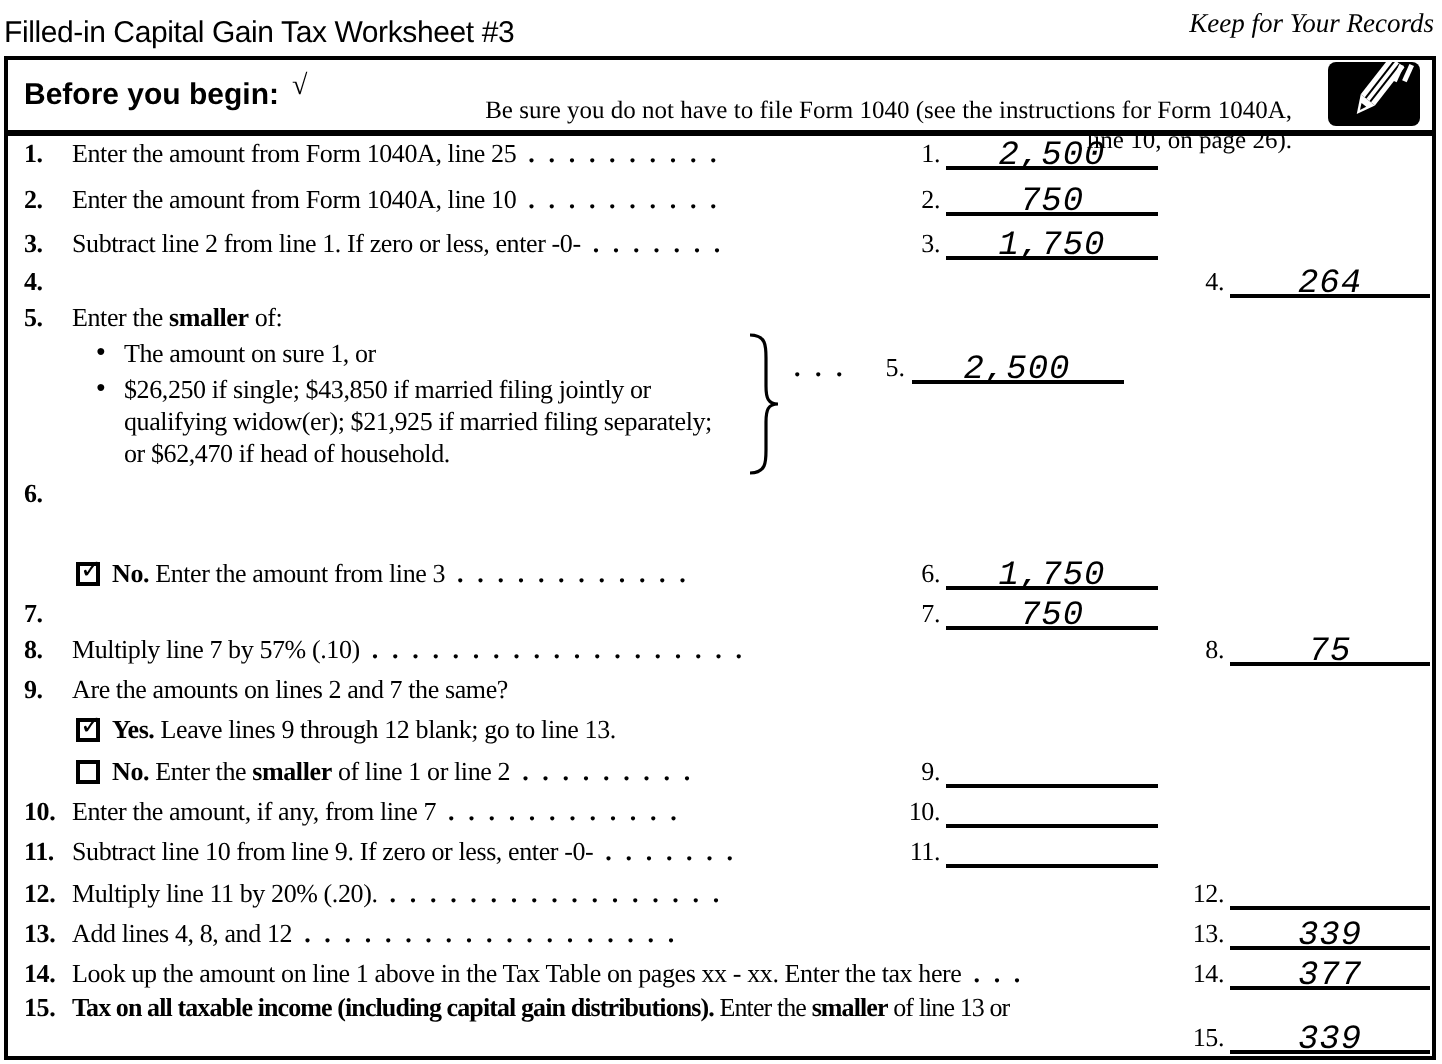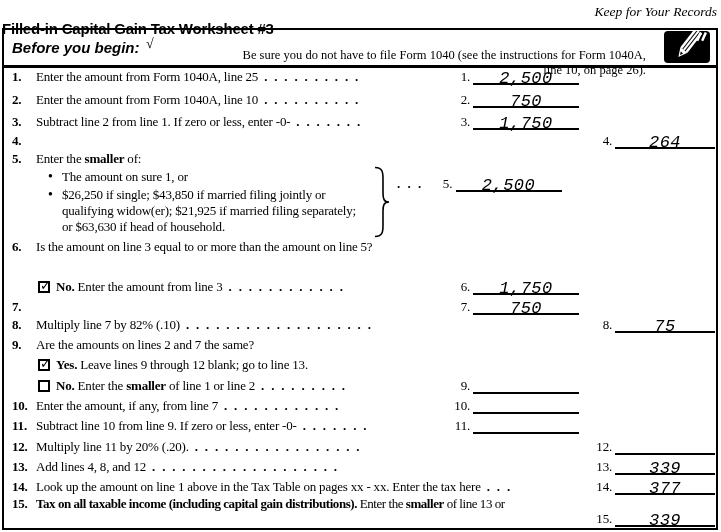--- a/index.html
+++ b/index.html
@@ -2,35 +2,35 @@
 <html><head>
 <meta charset="utf-8">
 <style>
   * { margin:0; padding:0; box-sizing:border-box; }
   html,body { background:#fff; }
   body {
     width:721px; height:532px; position:relative;
     font-family:"Liberation Serif", serif; color:#000; overflow:hidden;
   }
   .title {
-    position:absolute; left:2px; top:20px;
-    font-family:"Liberation Sans", sans-serif; font-weight:bold; font-size:15px;
+    position:absolute; left:2px; top:8px;
+    font-family:"Liberation Sans", sans-serif; font-weight:normal; font-size:15px;
     letter-spacing:-0.2px;
   }
   .records {
     position:absolute; right:4px; top:4px;
     font-family:"Liberation Serif", serif; font-style:italic; font-weight:normal; font-size:13.5px;
   }
   .box {
     position:absolute; left:2px; top:28px; width:716px; height:502px;
     border:2px solid #000;
   }
   .before-label {
     position:absolute; left:8px; top:9px;
-    font-family:"Liberation Sans", sans-serif; font-weight:bold; font-style:italic; font-size:15px;
+    font-family:"Liberation Sans", sans-serif; font-weight:bold; font-size:15px;
   }
   .before-check { position:absolute; left:142px; top:6px; font-size:14px; }
   .before-text {
     position:absolute; left:162px; top:18px; font-size:12.5px; line-height:15px; width:480px;text-align:right;
   }
   .pencil { position:absolute; right:6px; top:1px; }
   .rule { position:absolute; left:0; right:0; top:35px; height:3px; background:#000; }
 
   .row { position:absolute; left:0; width:100%; height:17px; font-size:13px;
          letter-spacing:-0.2px; white-space:nowrap; }
@@ -130,49 +130,48 @@
     <span class="btext">The amount on sure 1, or</span>
   </div>
   <div class="row" style="top:157px">
     <span class="bullet-glyph">●</span>
     <span class="btext">$26,250 if single; $43,850 if married filing jointly or</span>
   </div>
   <div class="row" style="top:173px">
     <span class="btext">qualifying widow(er); $21,925 if married filing separately;</span>
   </div>
   <div class="row" style="top:189px">
-    <span class="btext">or $63,630 if head of household.</span>
+    <span class="btext">or $62,470 if head of household.</span>
   </div>
   <div class="brace">
     <svg width="18" height="72" viewBox="0 0 18 72">
       <path d="M3,1.5 C11,1.5 11,7 11,13 L11,27 C11,33 12,36 17,36 C12,36 11,39 11,45 L11,59 C11,65 11,70.5 3,70.5" fill="none" stroke="#000" stroke-width="1.6"></path>
     </svg>
   </div>
   <div class="ans5">
     <span class="dots" style="margin-left:0">. . .</span>
     <span class="lbl" style="width:28px">5.</span><span class="uline"><span class="val">2,500</span></span>
   </div>
 
   <div class="row" style="top:209px">
     <span class="num">6.</span>
-    <span class="rtext">Is the amount on line 3 equal to or more than the amount on line 5?</span>
   </div>
   <div class="row" style="top:249px">
     <span class="ind"><span class="cb"><span class="tick">✓</span></span><b>No.</b><span> Enter the amount from line 3</span><span class="dots">. . . . . . . . . . . .</span></span>
     <span class="ans inner"><span class="lbl">6.</span><span class="uline"><span class="val">1,750</span></span></span>
   </div>
 
   <div class="row" style="top:269px">
     <span class="num">7.</span>
     <span class="ans inner"><span class="lbl">7.</span><span class="uline"><span class="val">750</span></span></span>
   </div>
 
   <div class="row" style="top:287px">
     <span class="num">8.</span>
-    <span class="rtext"><span>Multiply line 7 by 82% (.10)</span><span class="dots">. . . . . . . . . . . . . . . . . . .</span></span>
+    <span class="rtext"><span>Multiply line 7 by 57% (.10)</span><span class="dots">. . . . . . . . . . . . . . . . . . .</span></span>
     <span class="ans outer"><span class="lbl">8.</span><span class="uline"><span class="val">75</span></span></span>
   </div>
 
   <div class="row" style="top:307px">
     <span class="num">9.</span>
     <span class="rtext">Are the amounts on lines 2 and 7 the same?</span>
   </div>
   <div class="row" style="top:327px">
     <span class="ind"><span class="cb"><span class="tick">✓</span></span><b>Yes.</b><span> Leave lines 9 through 12 blank; go to line 13.</span></span>
   </div>

